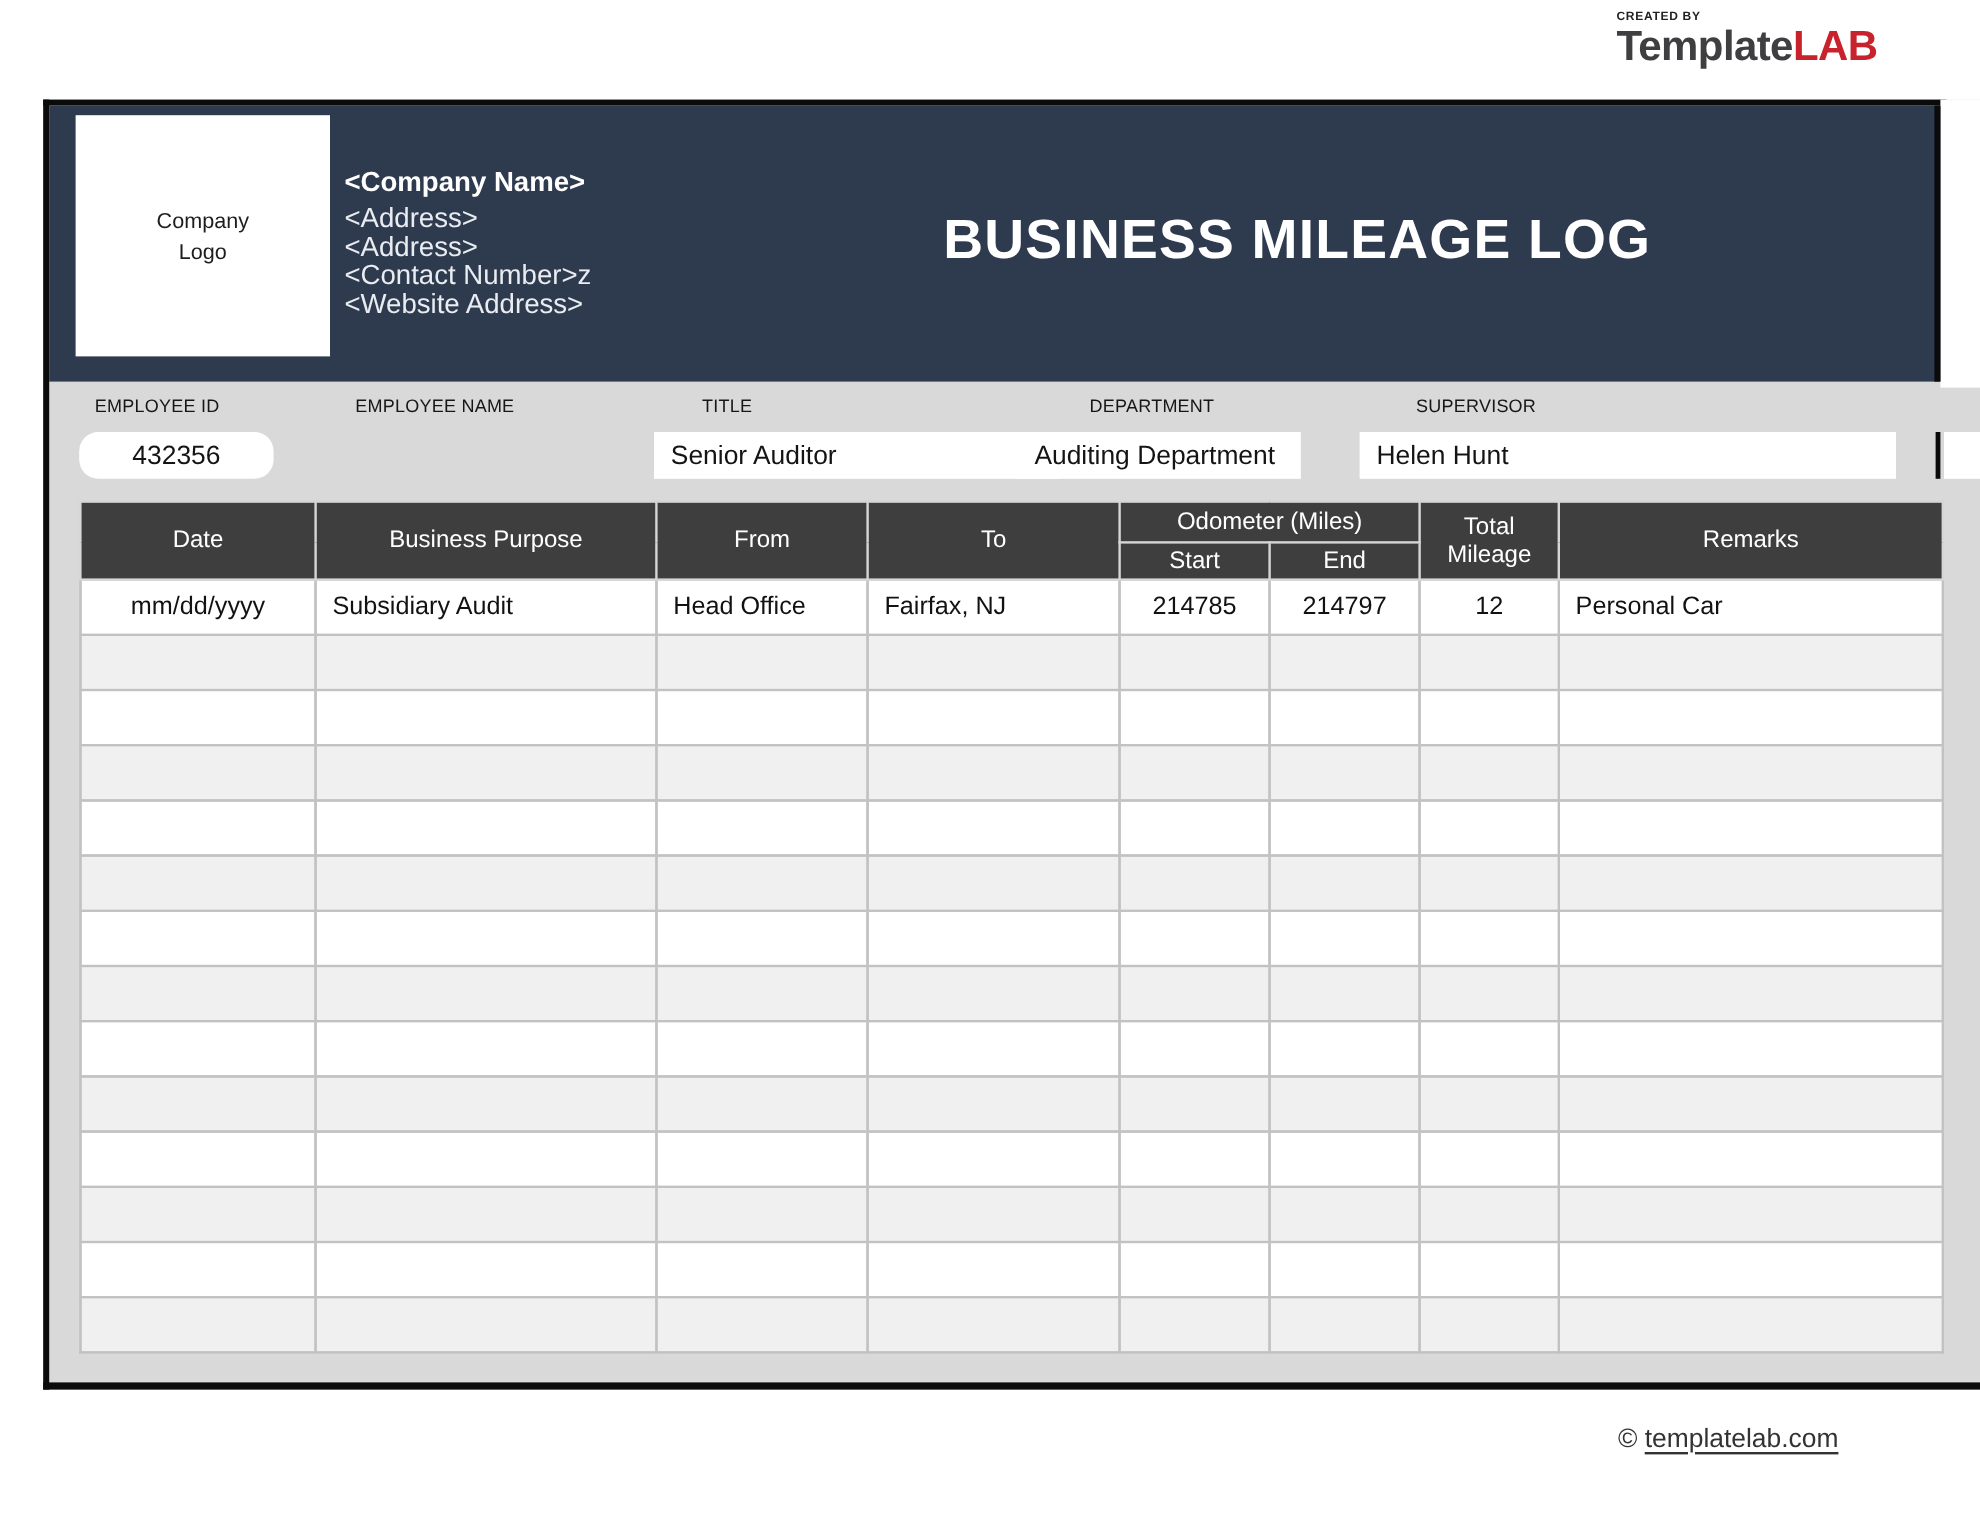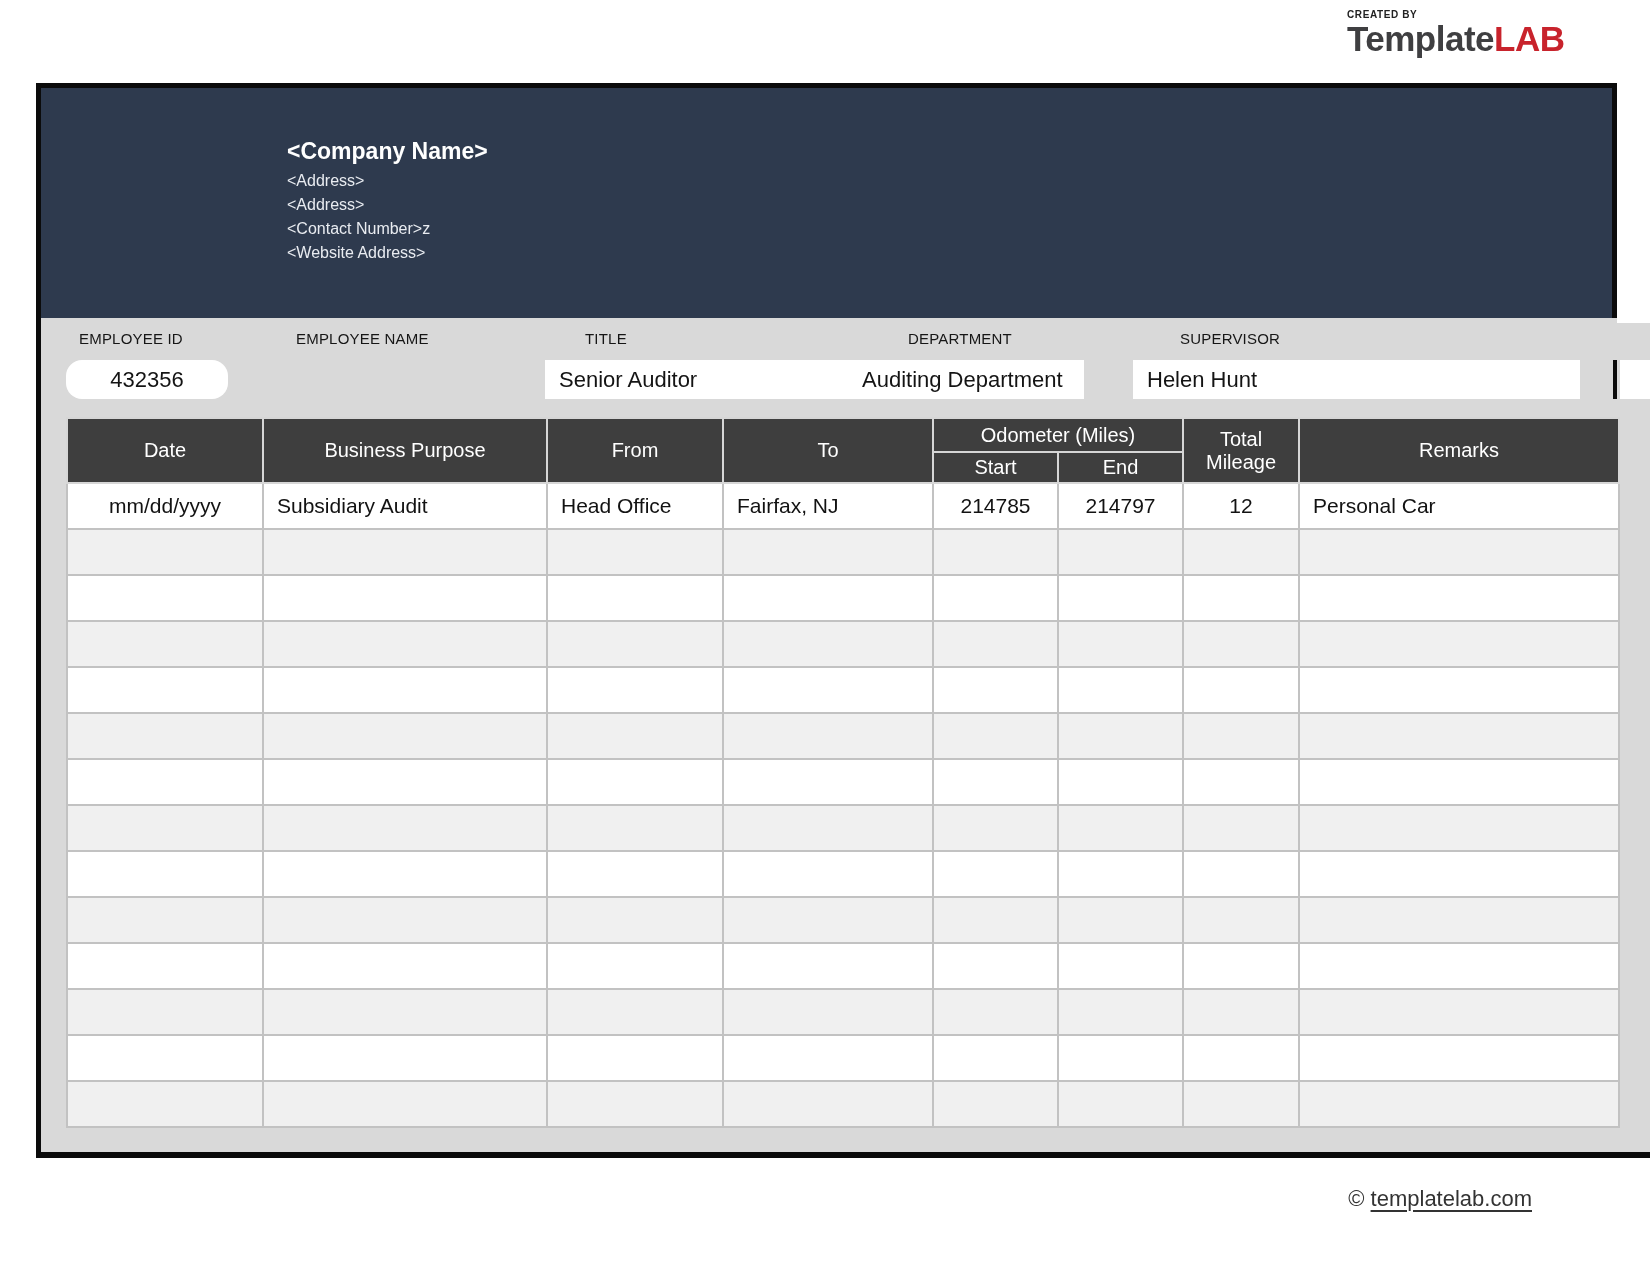--- a/index.html
+++ b/index.html
@@ -31,21 +31,21 @@
   .corner-notch { position:absolute; left:1617px; top:83px; width:33px; height:240px; background:#ffffff; }
 
   .logo-box {
     position:absolute; left:22px; top:8px; width:212px; height:201px;
     background:#ffffff; display:flex; flex-direction:column;
     align-items:center; justify-content:center;
     font-size:18px; color:#1d1d1d; line-height:26px;
   }
   .company-info { position:absolute; left:246px; top:50px; color:#e9ecf1; }
   .company-name { font-size:23px; font-weight:bold; color:#ffffff; margin-bottom:4px; }
-  .company-line { font-size:16px; line-height:24px; }
+  .company-line { font-size:23px; line-height:24px; }
   .doc-title {
     position:absolute; left:710px; top:84px; width:660px;
     text-align:center; font-size:46px; font-weight:bold; color:#ffffff;
     letter-spacing:1px; white-space:nowrap;
   }
 
   
   .field-label {
     position:absolute; top:330px; font-size:15px; color:#161616;
     letter-spacing:0.2px; white-space:nowrap;
@@ -92,27 +92,32 @@
   <div class="tlab">
     <div class="created-by">CREATED BY</div>
     <div class="brand"><span class="brand-template">Template</span><span class="brand-lab">LAB</span></div>
   </div>
 
   <div class="page-bg"></div>
   <div class="page-top-border"></div>
   <div class="corner-notch"></div>
 
   <div class="navy-header">
+    <div class="logo-box">
+      <span>Company</span>
+      <span>Logo</span>
+    </div>
     <div class="company-info">
       <div class="company-name">&lt;Company Name&gt;</div>
       <div class="company-line">&lt;Address&gt;</div>
       <div class="company-line">&lt;Address&gt;</div>
       <div class="company-line">&lt;Contact Number&gt;z</div>
       <div class="company-line">&lt;Website Address&gt;</div>
     </div>
+    <div class="doc-title">BUSINESS MILEAGE LOG</div>
   </div>
 
   <div class="field-label" style="left:79px;">EMPLOYEE ID</div>
   <div class="field-label" style="left:296px;">EMPLOYEE NAME</div>
   <div class="field-label" style="left:585px;">TITLE</div>
   <div class="field-label" style="left:908px;">DEPARTMENT</div>
   <div class="field-label" style="left:1180px;">SUPERVISOR</div>
 
   <div class="field-box fb-center" style="left:66px;   width:162px;border-radius:16px;">432356</div>
   <div class="field-box fb-left" style="left:545px;  width:337px;">Senior Auditor</div>

